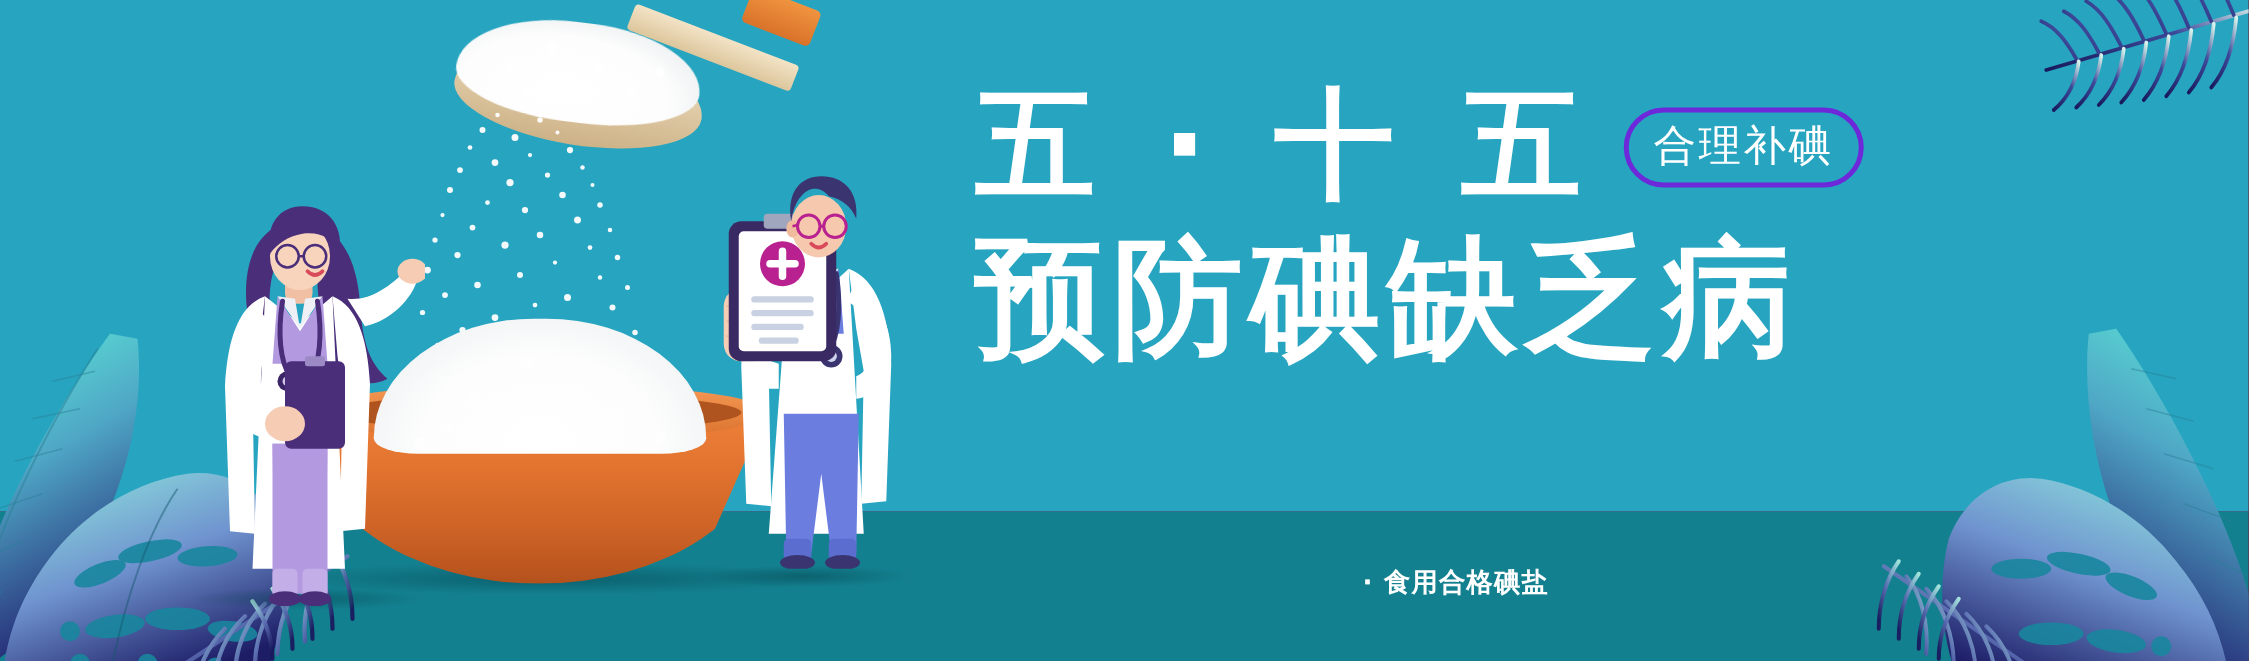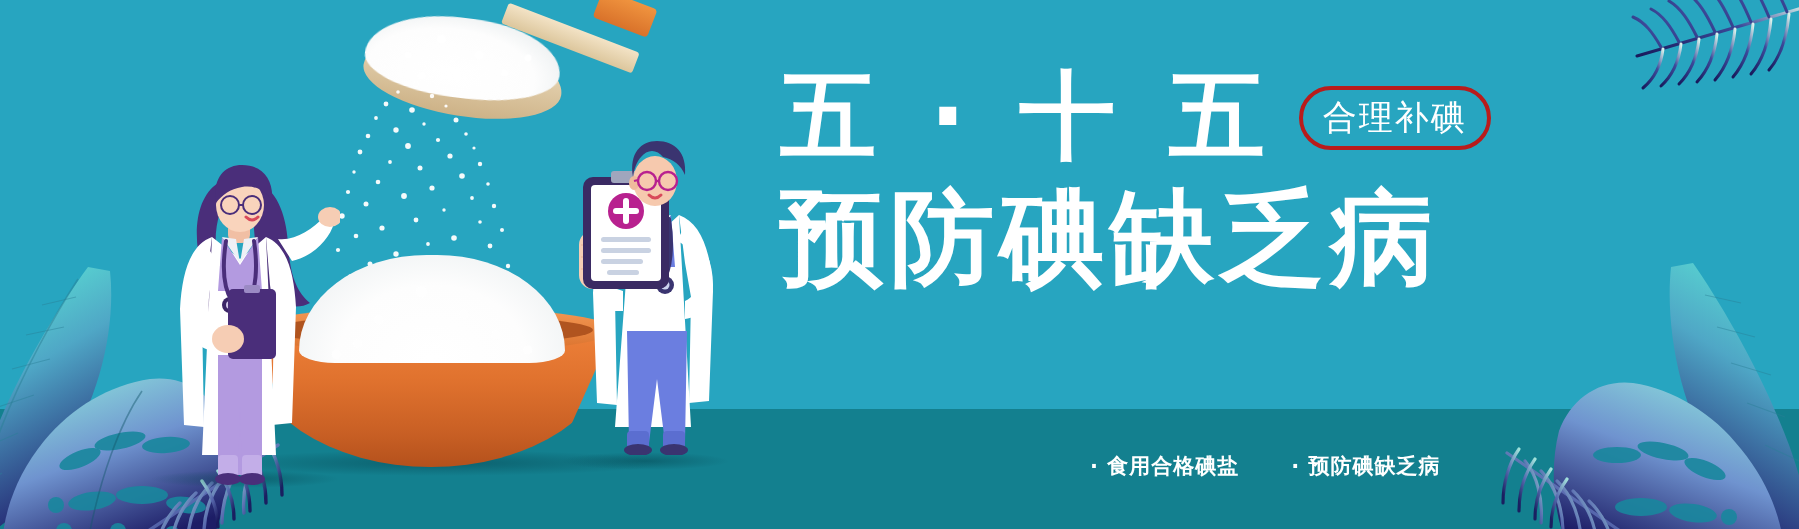--- a/index.html
+++ b/index.html
@@ -122,21 +122,21 @@
   .line1{
     display:flex;align-items:center;gap:18px;height:112px;
   }
   .big-date{
     color:#ffffff;font-size:96px;line-height:1;font-weight:700;
     letter-spacing:10px;white-space:nowrap;
     font-family:"DejaVu Sans","Liberation Sans",sans-serif;
   }
   .badge{
     display:inline-flex;align-items:center;justify-content:center;
-    border:4px solid #b91c1c;border-radius:34px;
+    border:4px solid #6d28d9;border-radius:34px;
     padding:6px 20px 9px;height:64px;margin-left:6px;margin-top:4px;
     white-space:nowrap;
   }
   .badge span{
     color:#ffffff;font-size:34px;line-height:1;letter-spacing:2px;font-weight:500;
     font-family:"DejaVu Sans","Liberation Sans",sans-serif;
   }
   .line2{
     color:#ffffff;font-size:104px;line-height:1;font-weight:700;
     letter-spacing:6px;white-space:nowrap;margin-top:14px;
@@ -500,19 +500,15 @@
       </div>
     </div>
     <div class="line2">预防碘缺乏病</div>
   </div>
 
   <div class="slogans">
     <div class="slogan">
       <span>·</span>
       <span>食用合格碘盐</span>
     </div>
-    <div class="slogan">
-      <span>·</span>
-      <span>预防碘缺乏病</span>
-    </div>
   </div>
 
 </div>
 
 </body></html>

